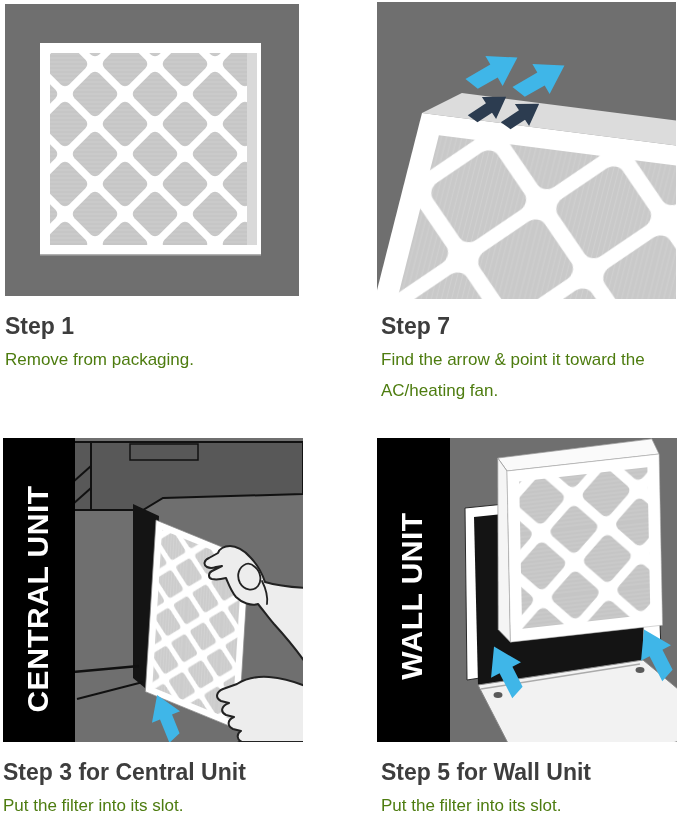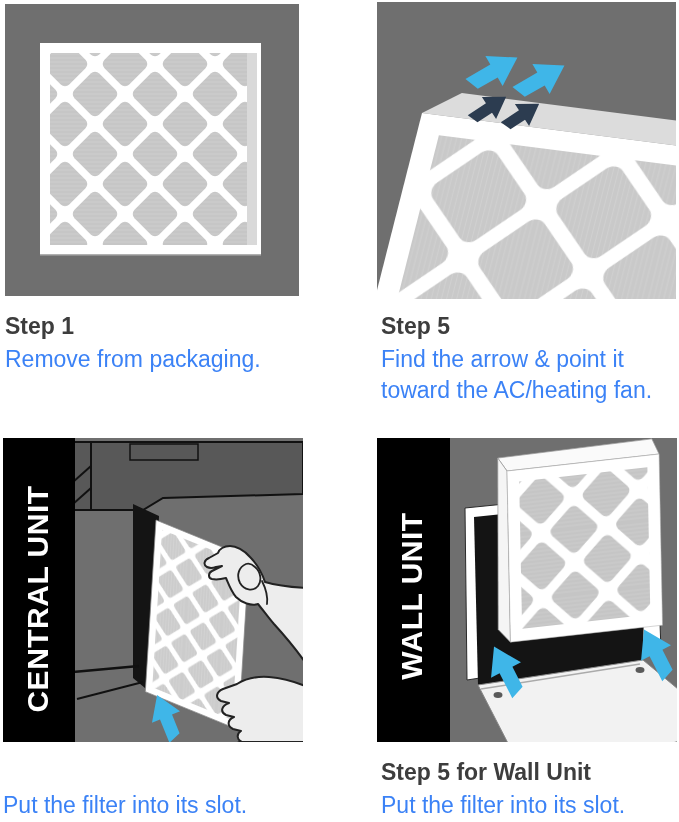--- a/index.html
+++ b/index.html
@@ -1,19 +1,19 @@
 <!DOCTYPE html>
 <html style="--panel-gray: #6f6f6f; --arrow-blue: #3fb6e8; --arrow-dark: #2c3c50; --bar-black: #000000; --unit-gray: #585858; --filter-gray: #c6c6c6; --heading-text: #3d3d3d; --caption-text: #4b4b4b;"><head>
 <meta charset="utf-8">
 <style>
   html,body{margin:0;padding:0;background:#fff;}
   #page{position:relative;width:679px;height:822px;background:#fff;overflow:hidden;font-family:"Liberation Sans",sans-serif;}
   .panel{position:absolute;}
   .heading{position:absolute;font-weight:700;font-size:23px;color:#3d3d3d;line-height:29px;text-align:right;}
-  .caption{position:absolute;font-size:23px;color:#3b82f6;line-height:31px;}
+  .caption{position:absolute;font-size:17px;color:#4d7c0f;line-height:31px;}
   .panel-bg{fill:var(--panel-gray,#6f6f6f);}
   .blue{fill:var(--arrow-blue,#3fb6e8);}
   .dark-arrow{fill:var(--arrow-dark,#2c3c50);}
   .bar{fill:var(--bar-black,#000000);}
   .bar-label{fill:#ffffff;font:700 30px "Liberation Sans",sans-serif;letter-spacing:0.5px;}
   .white{fill:#ffffff;}
   .duct{fill:var(--unit-gray,#585858);}
   .slot{fill:#141414;}
   .hand{fill:#ededed;stroke:#222;stroke-width:2;stroke-linejoin:round;}
   .hand-detail{fill:none;stroke:#222;stroke-width:1.8;stroke-linejoin:round;stroke-linecap:round;}
@@ -146,21 +146,22 @@
     </g>
     <use href="#arrowShape" class="blue" transform="translate(129,232) rotate(-117) scale(0.8)"></use>
     <use href="#arrowShape" class="blue" transform="translate(279,215) rotate(-117) scale(0.8)"></use>
     <rect class="bar" x="0" y="0" width="73" height="304"></rect>
     <text class="bar-label" transform="translate(45,158) rotate(-90)" text-anchor="middle">WALL UNIT</text>
   </svg>
 
   <div class="heading" style="left:5px;top:312px">Step 1</div>
   <div class="caption" style="left:5px;top:344px;width:330px">Remove from packaging.</div>
 
-  <div class="heading" style="left:381px;top:312px">Step 5</div>
+  <div class="heading" style="left:381px;top:312px">Step 7</div>
   <div class="caption" style="left:381px;top:344px;width:300px">Find the arrow &amp; point it toward the AC/heating fan.</div>
 
+  <div class="heading" style="left:3px;top:758px">Step 3 for Central Unit</div>
   <div class="caption" style="left:3px;top:790px;width:330px">Put the filter into its slot.</div>
 
   <div class="heading" style="left:381px;top:758px">Step 5 for Wall Unit</div>
   <div class="caption" style="left:381px;top:790px;width:330px">Put the filter into its slot.</div>
 
 </div>
 
 </body></html>

